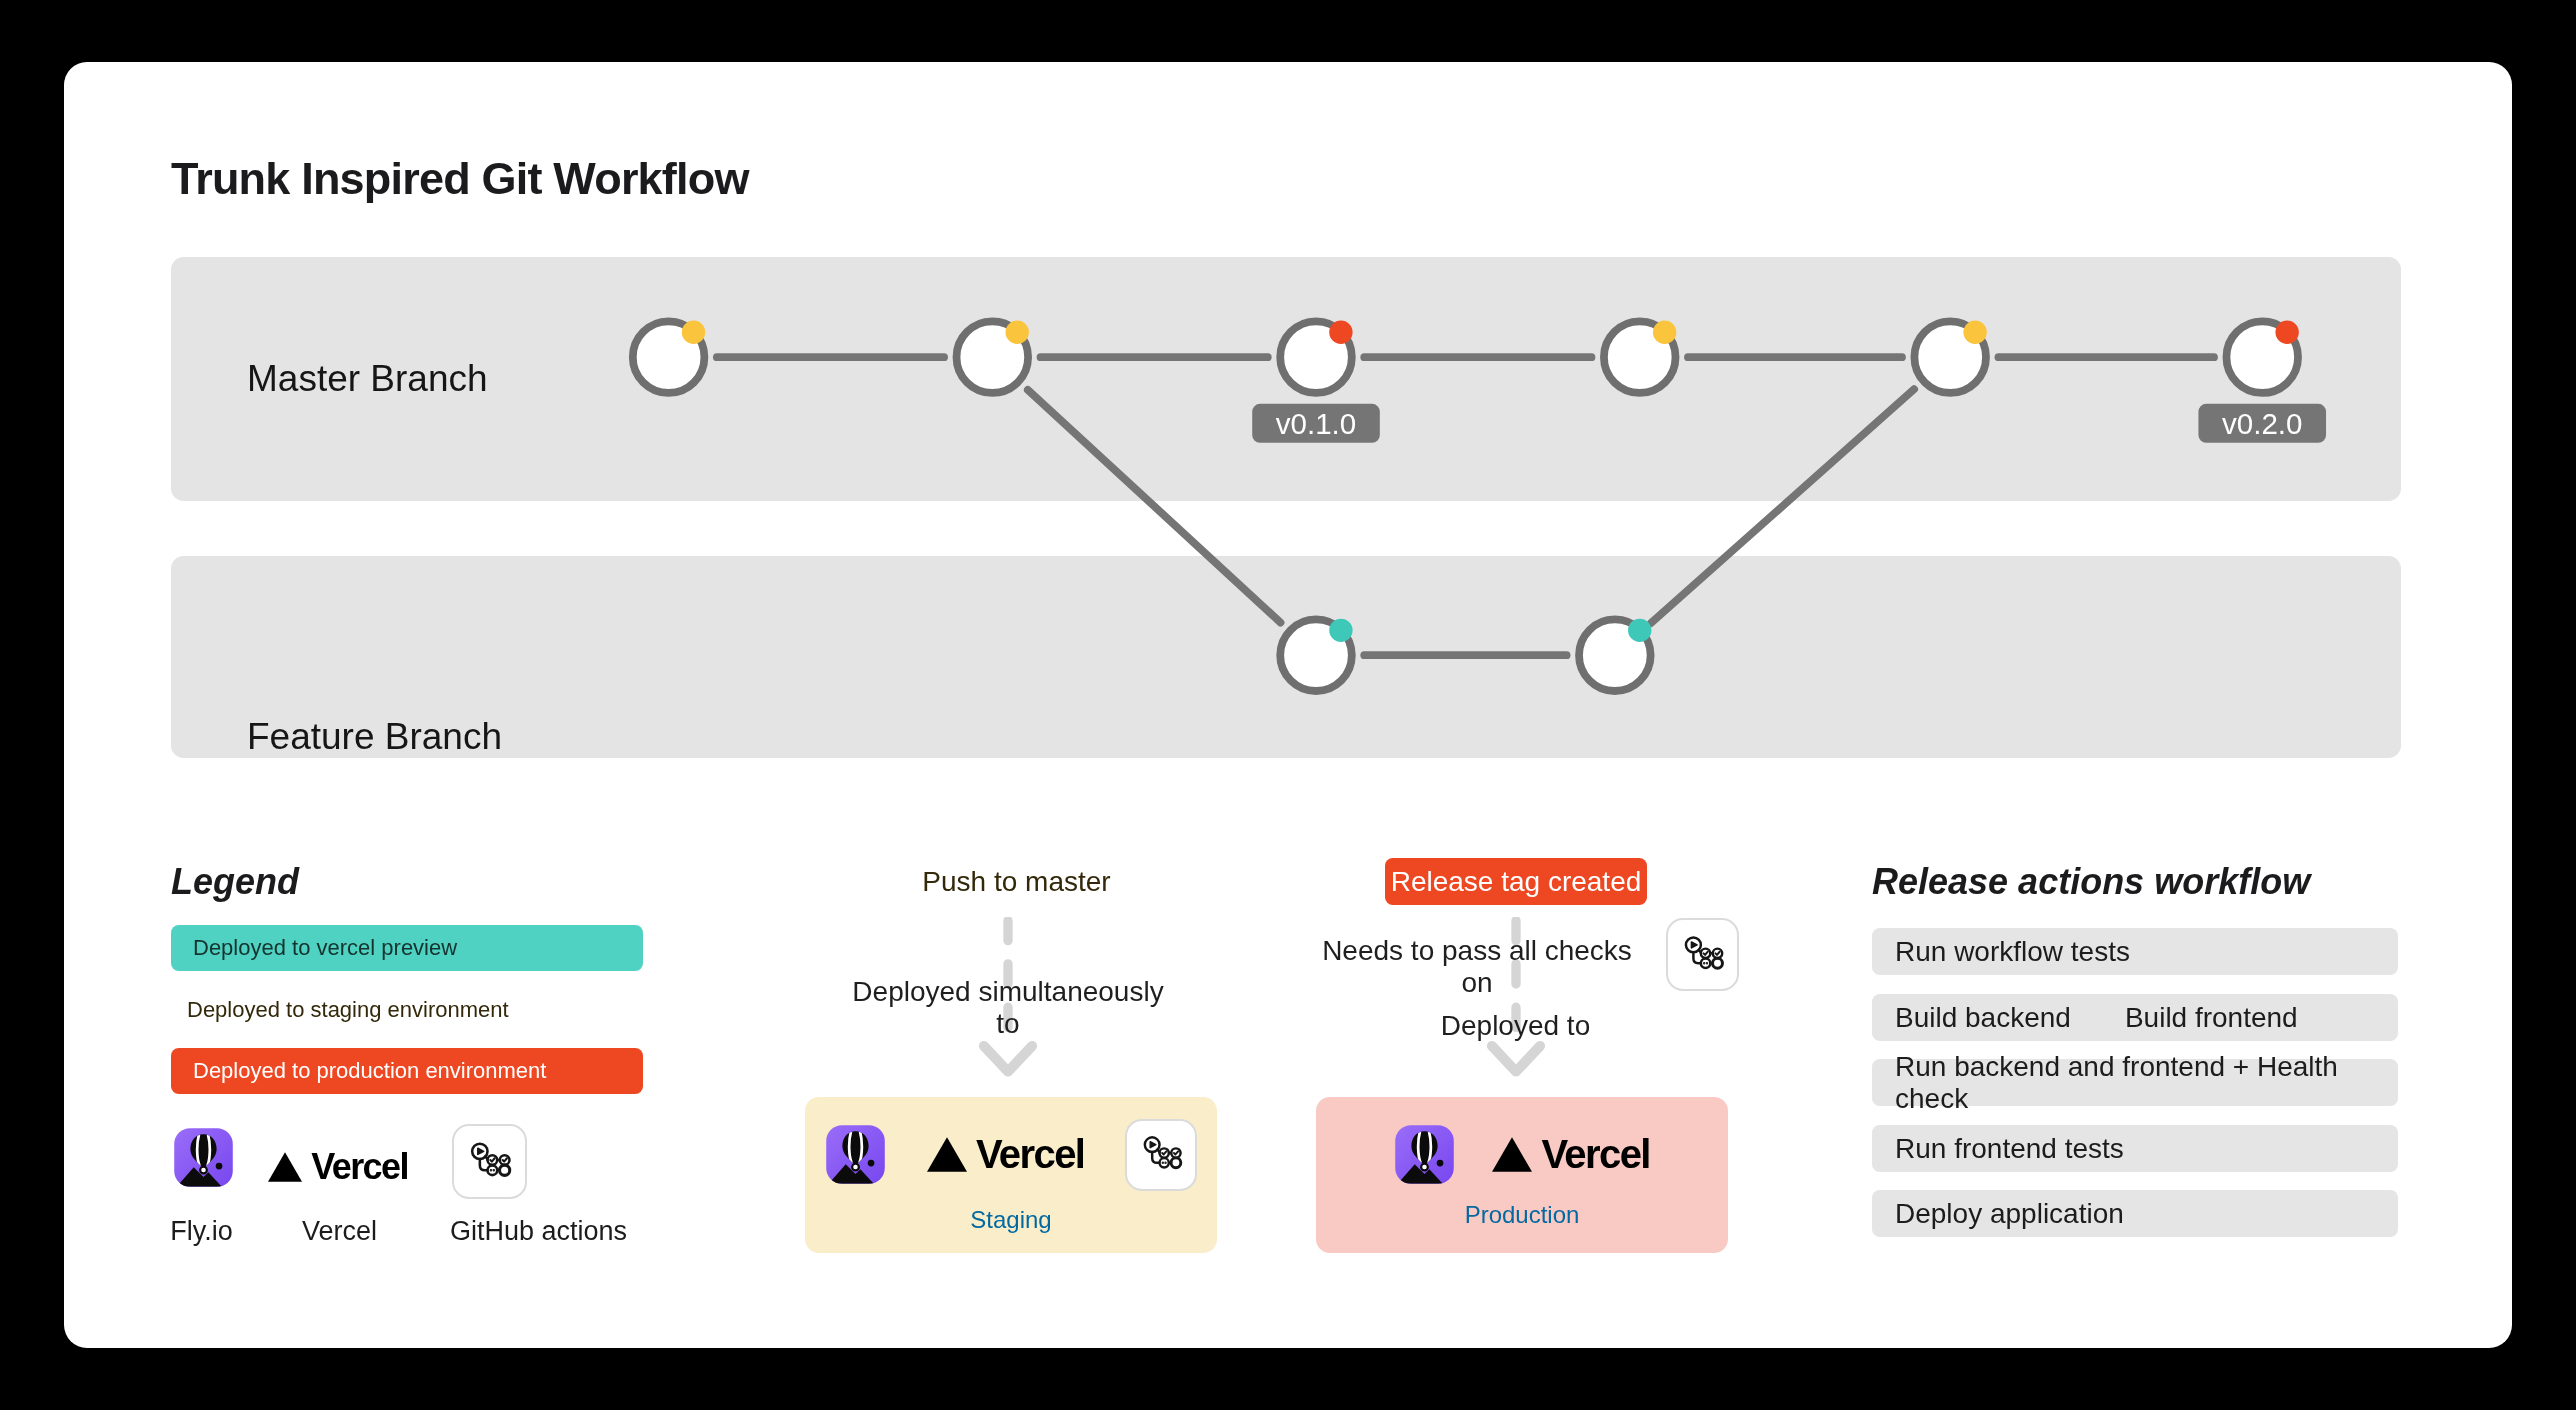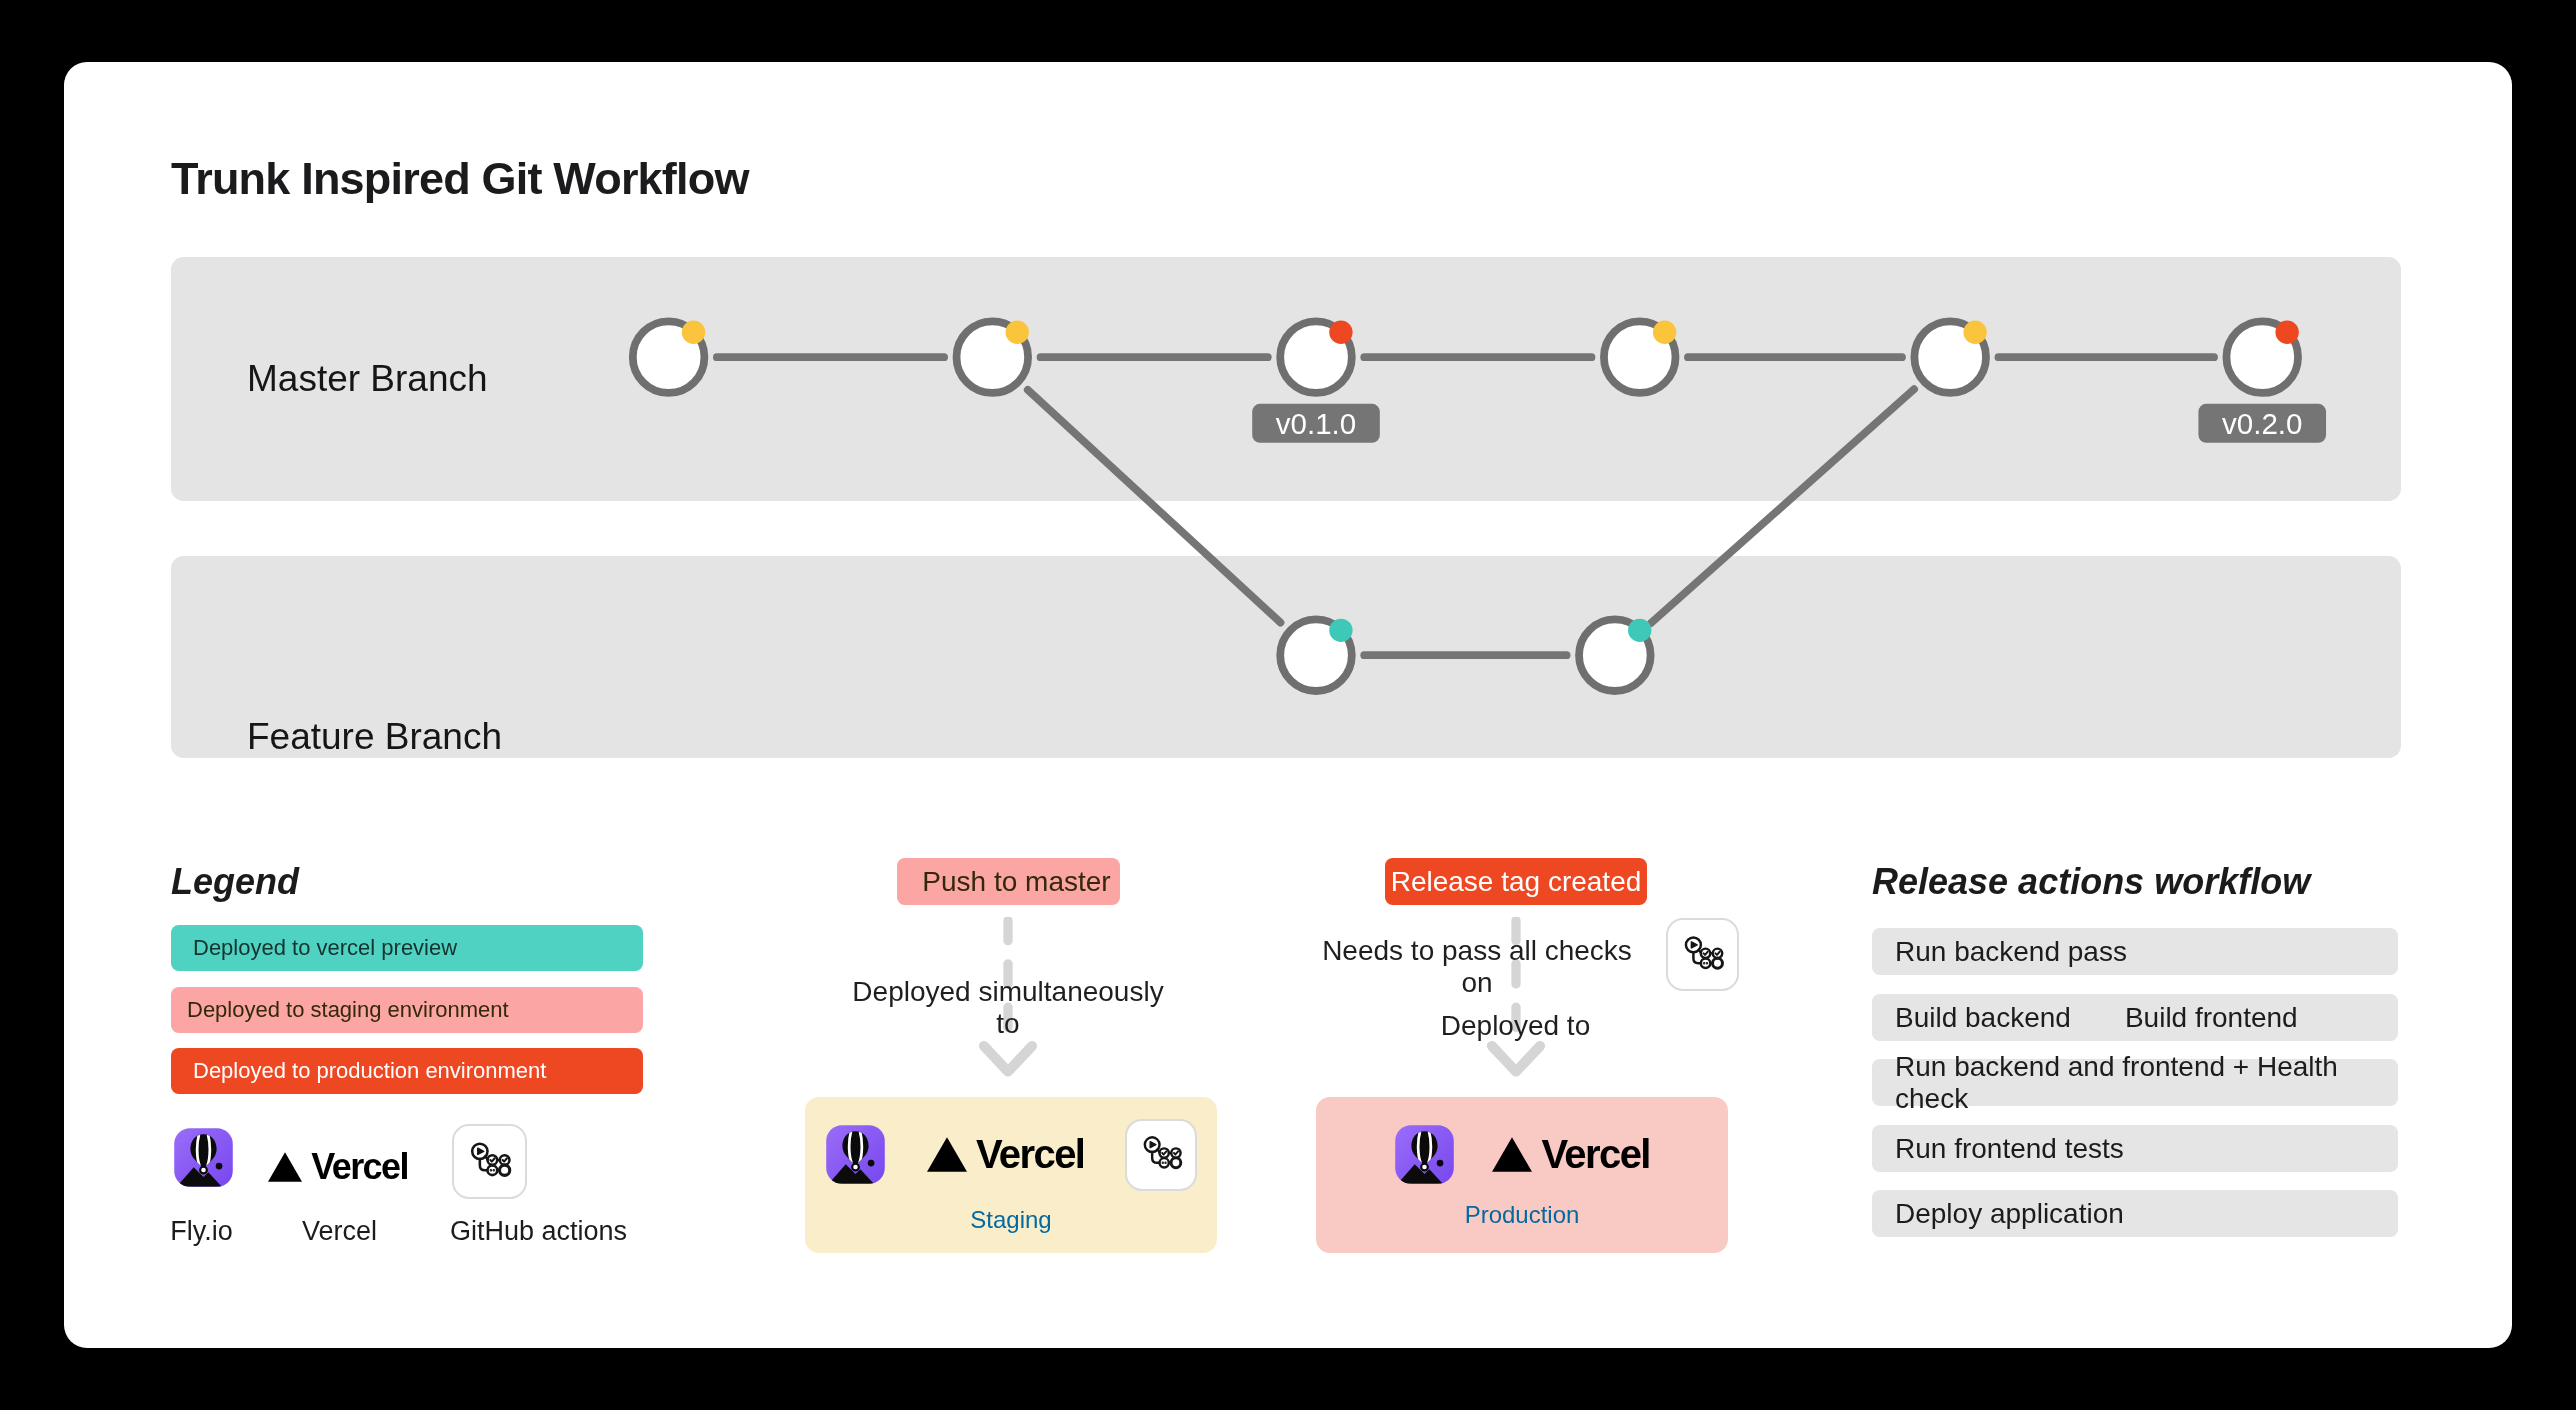--- a/index.html
+++ b/index.html
@@ -20,21 +20,21 @@
   .lane-feature{left:171px;top:556px;width:2230px;height:202px;align-items:flex-end;}
   .lane-label{font-size:37px;font-weight:500;color:#161616;}
   svg.git-graph{left:0;top:0;pointer-events:none;}
   svg.git-graph text{font-family:"Liberation Sans",sans-serif;font-weight:500;}
   
   .section-title{font-size:36px;font-weight:700;color:#1b1b1d;font-style:italic;}
   .legend-title{left:171px;top:861px;}
   .pill{display:flex;align-items:center;border-radius:7.8px;box-sizing:border-box;font-size:22px;}
   .legend-pill{left:171px;width:472px;height:46px;padding-left:22px;}
   .pill-teal{background:#4FD2C2;color:#14332E;}
-  .pill-yellow{background:#fca5a5;color:#33290A;padding-left:16px;}
+  .pill-yellow{background:#ffffff;color:#33290A;padding-left:16px;}
   .pill-red{background:#EE4823;color:#ffffff;}
   .icon{display:inline-block;}
   .icon svg{width:100%;height:100%;display:block;}
   .fly-icon{width:61px;height:61px;}
   .gha-box{background:#fff;border:2.3px solid #DBDBDB;border-radius:17px;display:flex;align-items:center;justify-content:center;box-sizing:border-box;}
   .gha-box .icon{width:72%;height:72%;}
   .vercel-logo{display:flex;align-items:center;gap:9.3px;}
   .vercel-logo .tri{width:34px;height:30px;}
   .vercel-logo .word{font-size:36px;font-weight:700;letter-spacing:-1.6px;color:#000;}
   .env-box .vercel-logo .tri{width:40px;height:35px;}
@@ -304,21 +304,21 @@
           </svg>
         </span>
       <span class="word">Vercel</span>
     </div>
   </div>
   <div class="env-label">Production</div>
 </div>
 
 <div class="abs section-title ghw-title">Release actions workflow</div>
 <div class="abs ghw-row" style="top:928px">
-  <span>Run backend pass</span>
+  <span>Run workflow tests</span>
 </div>
 <div class="abs ghw-row" style="top:994px">
   <span>Build backend</span>
   <span class="second">Build frontend</span>
 </div>
 <div class="abs ghw-row" style="top:1059px">
   <span>Run backend and frontend + Health check</span>
 </div>
 <div class="abs ghw-row" style="top:1125px">
   <span>Run frontend tests</span>

